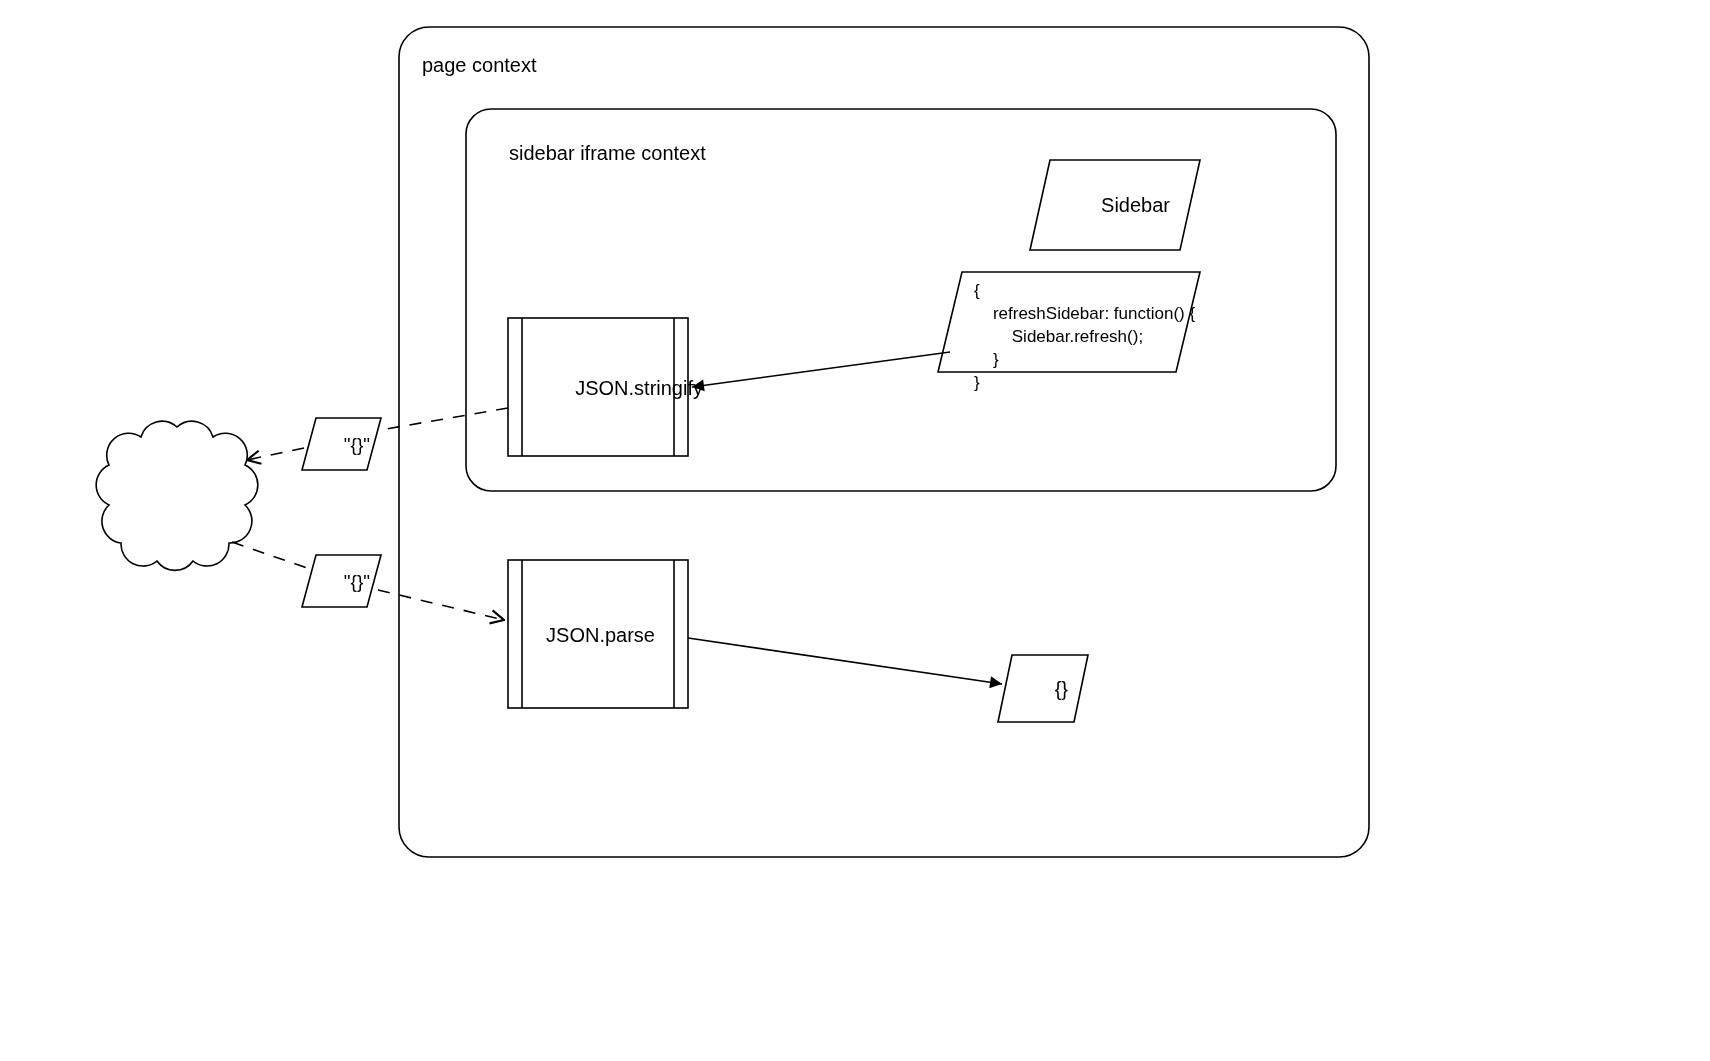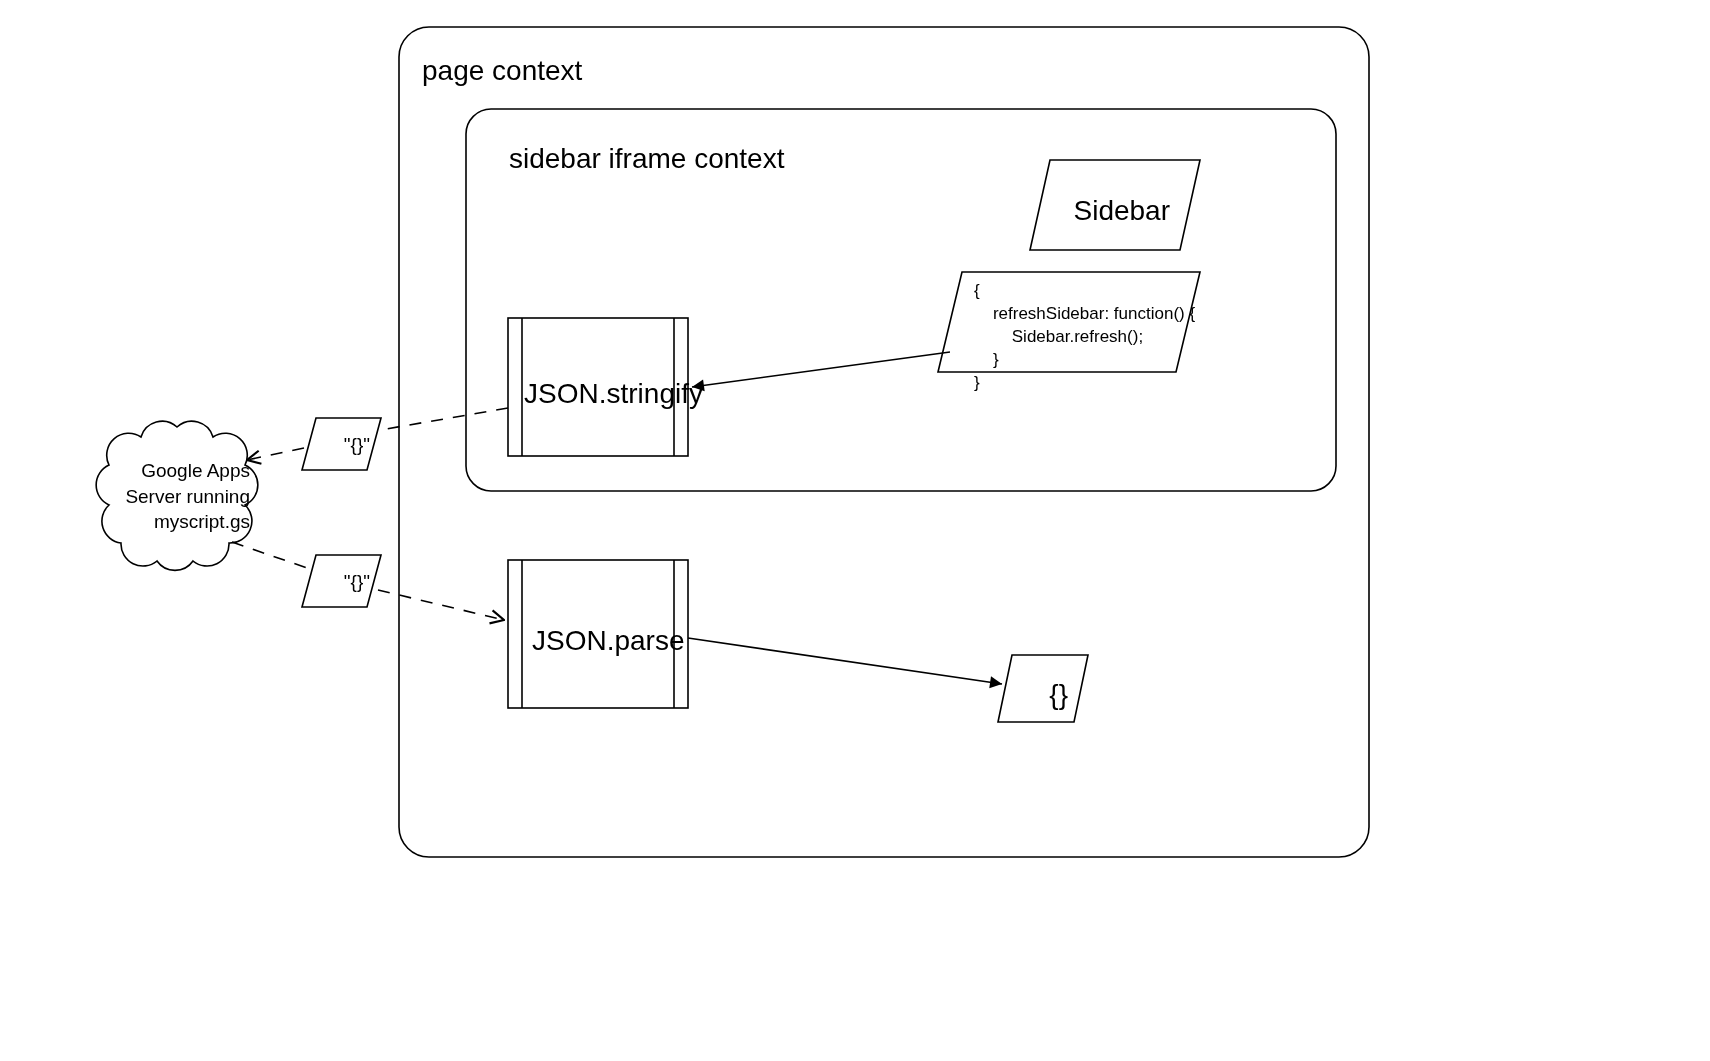--- a/index.html
+++ b/index.html
@@ -17,21 +17,21 @@
     width: 1710px;
     height: 1061px;
   }
   svg {
     position: absolute;
     top: 0;
     left: 0;
   }
   .label {
     position: absolute;
-    font-size: 28px;
+    font-size: 20px;
     line-height: 1.35;
     white-space: pre;
   }
   .code {
     font-size: 17px;
     line-height: 1.35;
   }
   .center {
     text-align: right;
   }
@@ -114,25 +114,22 @@
 <div class="label center" style="left:1060px; top:192px; width:110px;">Sidebar</div>
 
 <div class="label code" style="left:974px; top:280px;">{
     refreshSidebar: function() {
         Sidebar.refresh();
     }
 }</div>
 
 <div class="label center" style="left:522px; top:375px; width:181px;">JSON.stringify</div>
 
-<div class="label center" style="left:532px; top:622px; width:152px;">JSON.parse</div>
+<div class="label center" style="left:503px; top:622px; width:152px;">JSON.parse</div>
 
 <div class="label center" style="left:1020px; top:676px; width:48px;">{}</div>
 
 <div class="label center small" style="left:312px; top:432px; width:58px;">"{}"</div>
 
 <div class="label center small" style="left:312px; top:569px; width:58px;">"{}"</div>
 
-<div class="label center" style="left:100px; top:458px; width:150px; font-size:19px;">Google Apps
-Server running
-myscript.gs</div>
 
 </div>
 
 </body></html>

